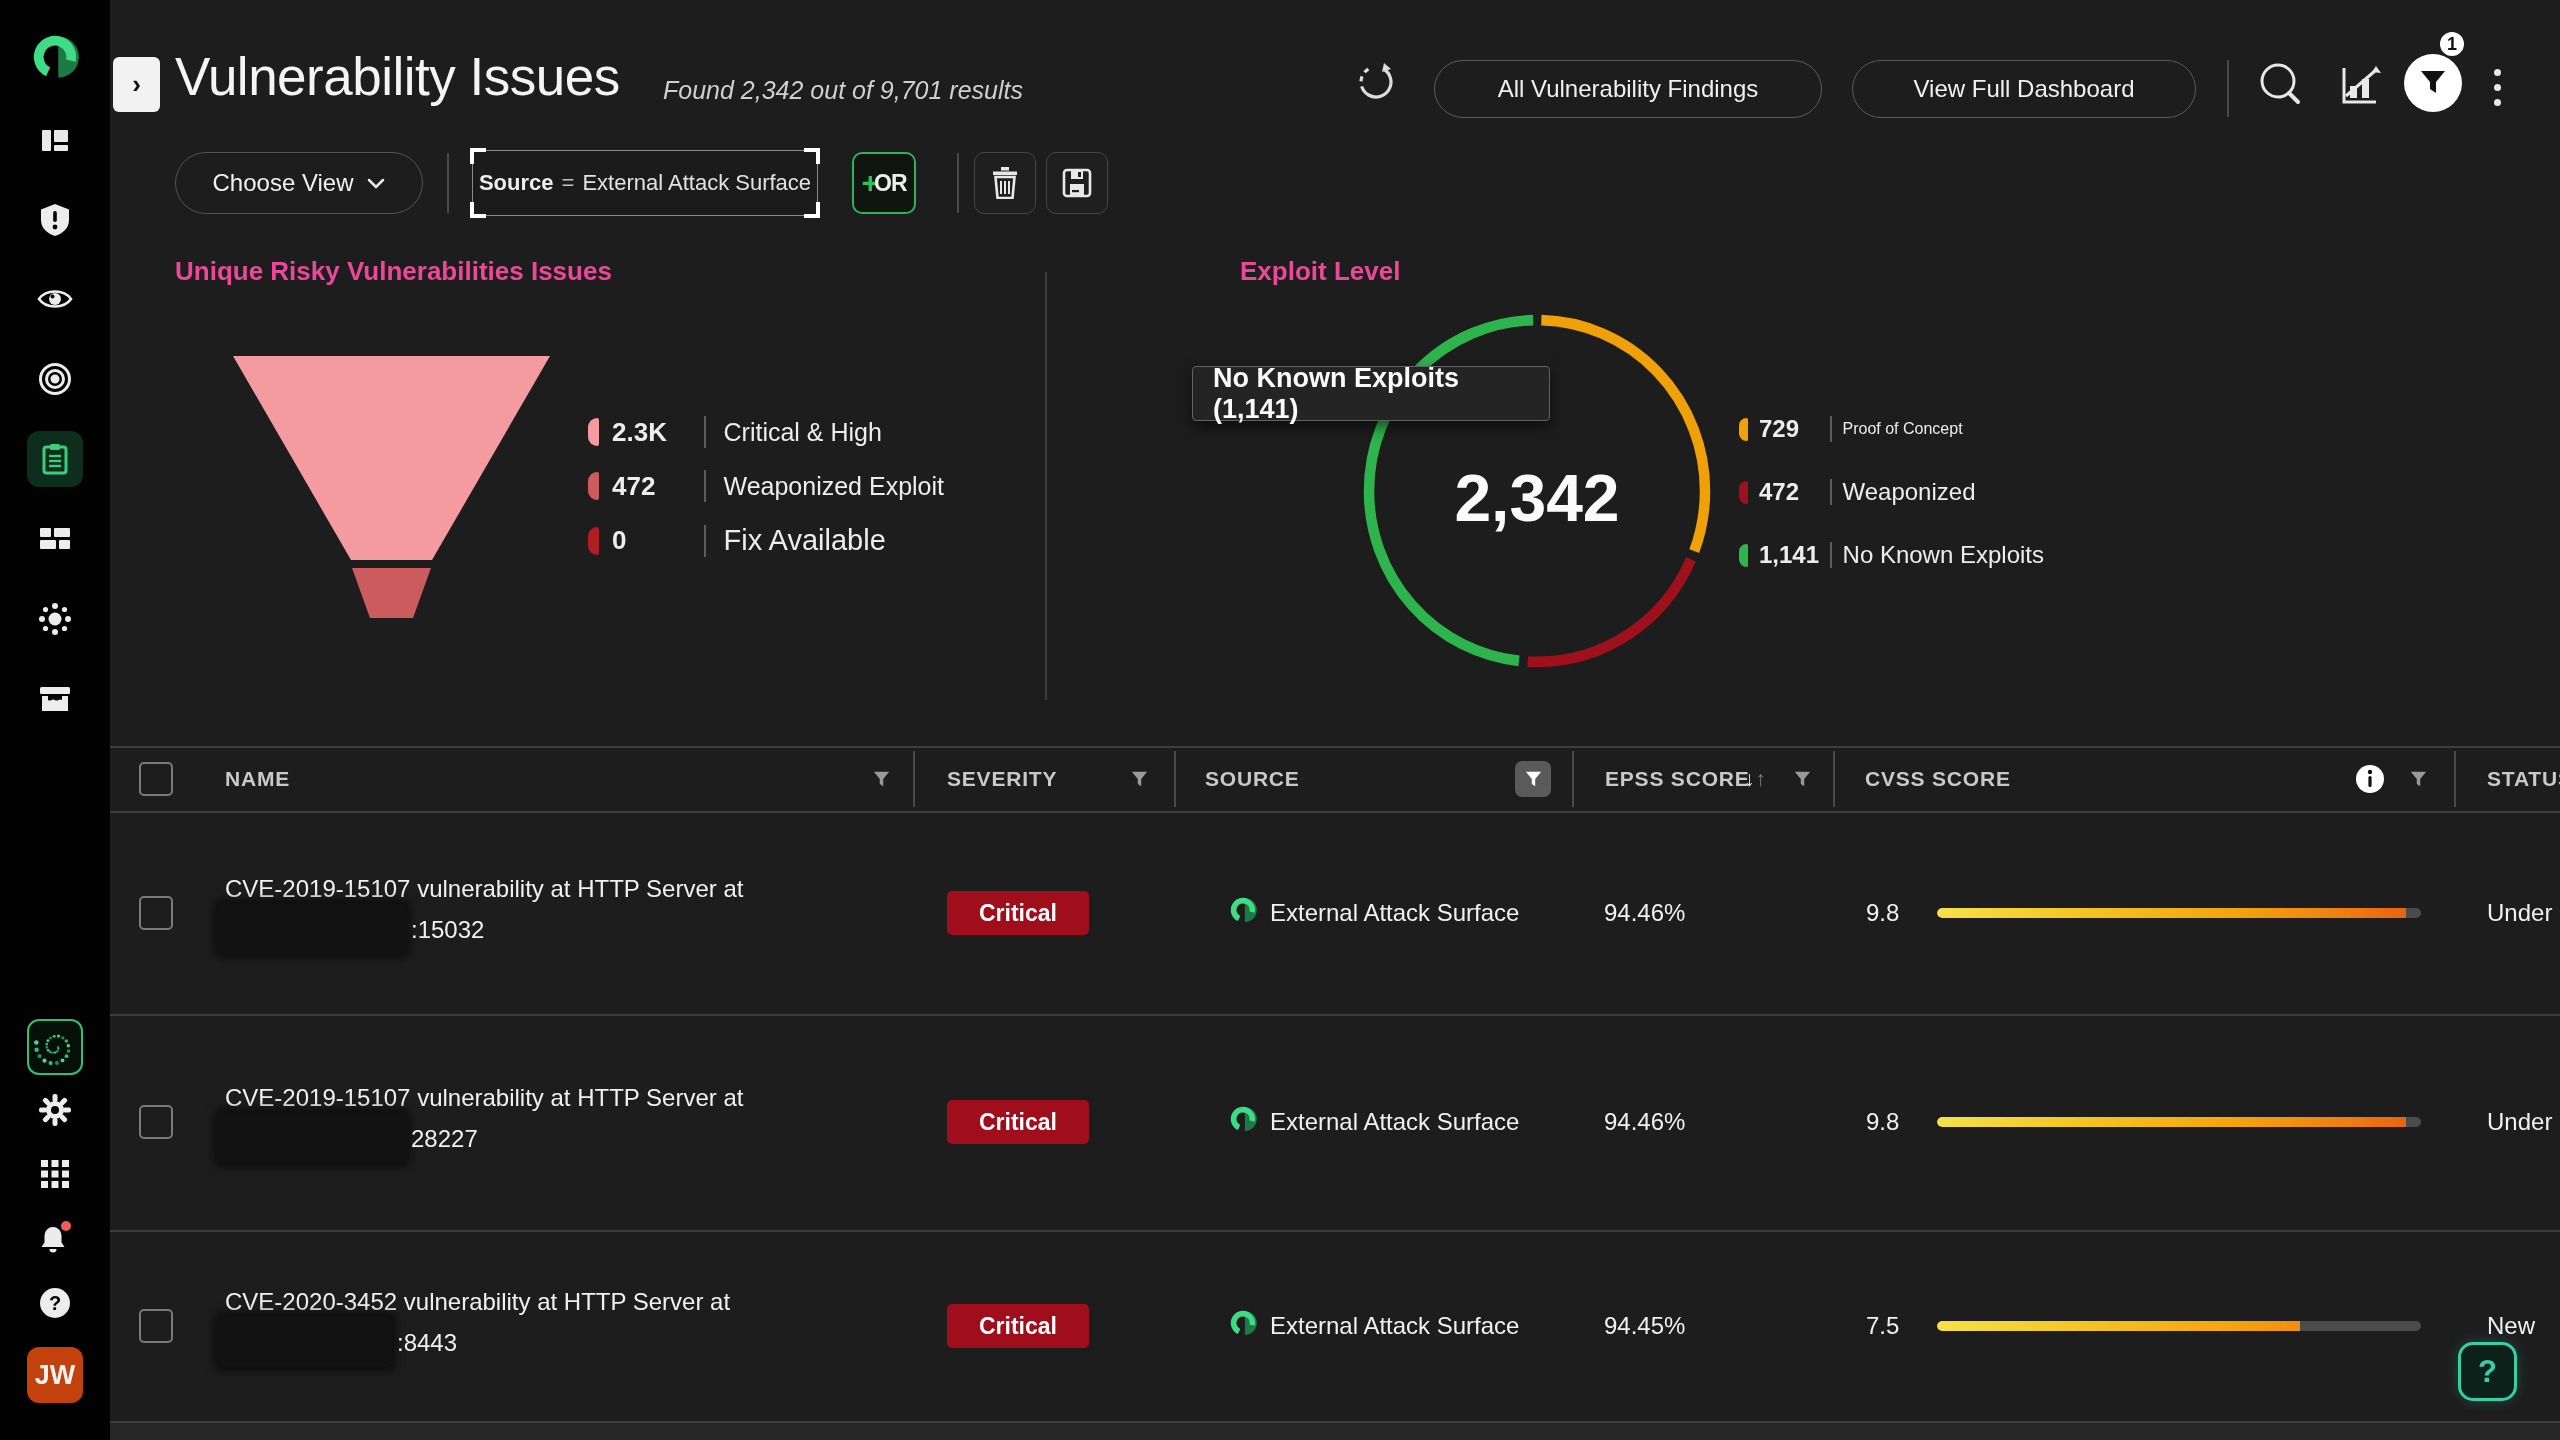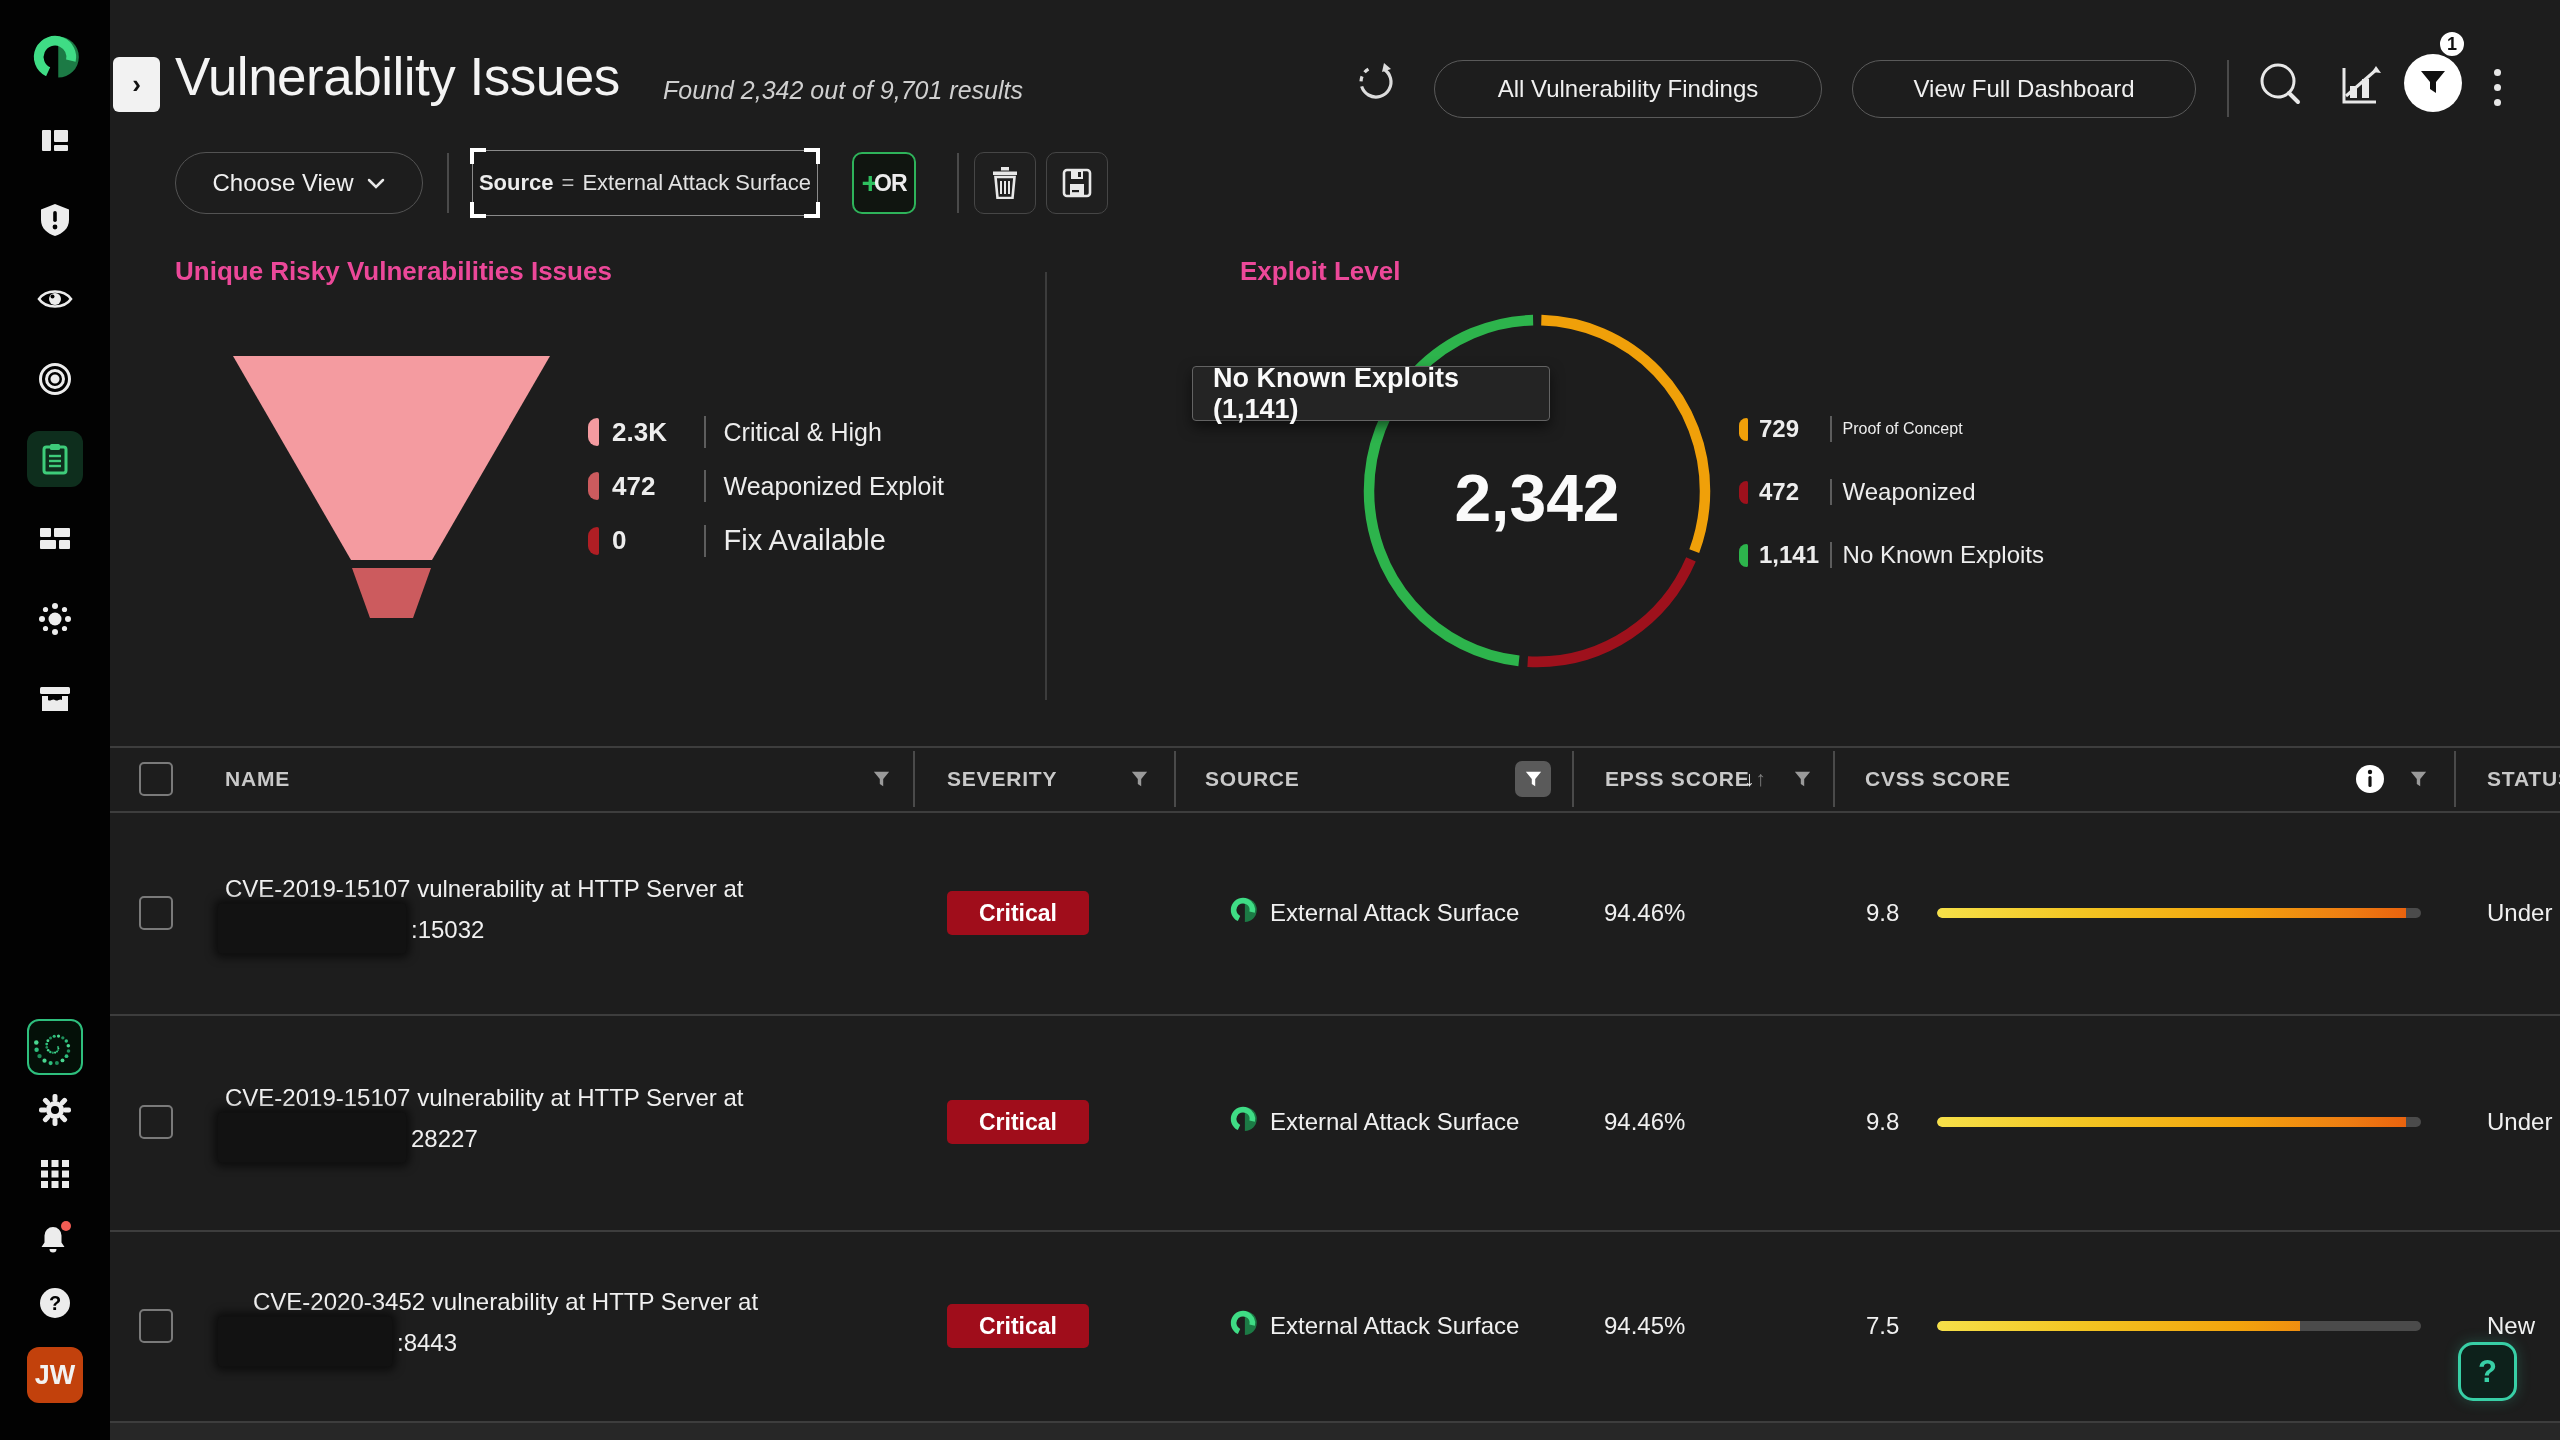--- a/index.html
+++ b/index.html
@@ -494,21 +494,21 @@
     <div class="cell bar-track" style="left:1827px;">
       <div class="bar-fill" style="width: 97%;"></div>
     </div>
     <div class="cell" style="left:2377px; white-space:nowrap;">Under I</div>
   </div>
   <div class="hline" style="top:1230px;"></div>
 
   <div class="trow" style="top:1231px; height:190px;">
     <div class="checkbox cell" style="left:29px;"></div>
     <div class="cell" style="left:108px; line-height:31px;">
-      <div style="padding-left:7px;margin-left:28px;">CVE-2020-3452 vulnerability at HTTP Server at</div>
+      <div style="padding-left:7px;">CVE-2020-3452 vulnerability at HTTP Server at</div>
       <div class="name2">
         <span class="redaction" style="width:174px;"></span>
         <span>:8443</span>
       </div>
     </div>
     <div class="cell sev-badge" style="left:837px;">Critical</div>
     <div class="cell" style="left:1118px;">
       <svg width="30" height="30" viewBox="0 0 48 48">
           <path d="M27 5a19 19 0 0 1 0 38z" fill="#1c7a45"></path>
           <circle cx="24" cy="24" r="15" fill="none" stroke="#3fdc85" stroke-width="9" stroke-dasharray="67 28" transform="rotate(115 24 24)"></circle>

